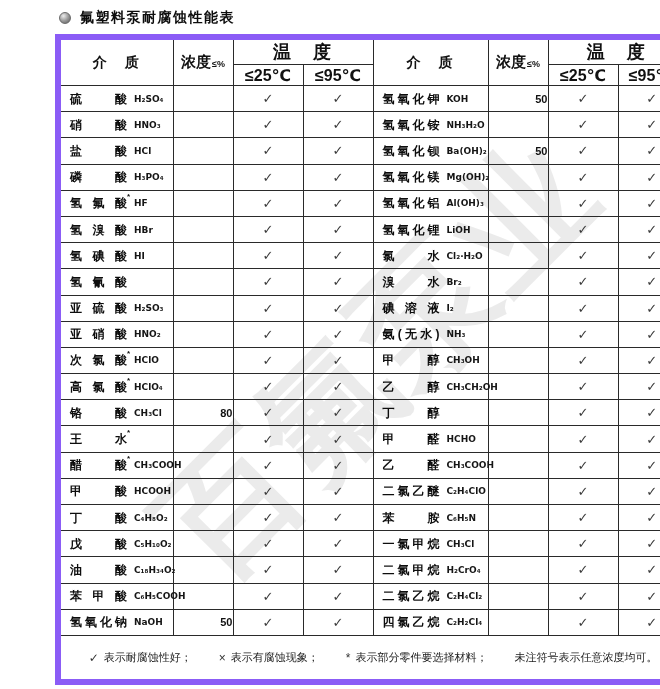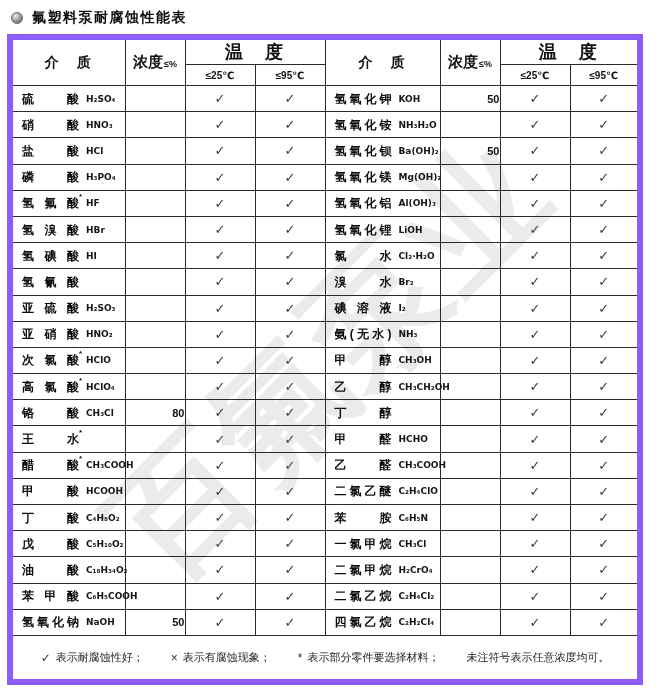--- a/index.html
+++ b/index.html
@@ -5,21 +5,21 @@
   * { box-sizing: border-box; }
   html,body { margin:0; padding:0; }
   body {
     width:660px; height:689px;
     background:#ffffff;
     font-family:"Liberation Sans","DejaVu Sans",sans-serif;
     color:#111;
     position:relative;
     overflow:hidden;
   }
-  .page { position:relative; padding:6px 15px 0 7px; width:604px; }
+  .page { position:relative; padding:6px 15px 0 7px; width:604px;margin-left:48px; }
 
   .title-row { display:flex; align-items:center; gap:9px; margin:3px 0 7px 4px; }
   .bullet {
     width:12px; height:12px; border-radius:50%;
     background: radial-gradient(circle at 35% 30%, #ececec 0%, #9a9a9a 50%, #585858 100%);
     border:1px solid #6a6a6a;
     flex:0 0 auto;
   }
   .title { font-size:14px; font-weight:bold; letter-spacing:1.5px; color:#0d0d0d; }
 
@@ -39,21 +39,21 @@
     border:6px solid #8b5cf6;
     background:transparent;
   }
   th, td { border:1px solid #2a2a2a; padding:0; background:transparent; }
 
   thead th { font-weight:bold; }
   .th-medium { font-size:14px; letter-spacing:2px; }
   .th-temp   { font-size:18px; letter-spacing:2px; height:20px; }
   .th-conc .conc-main { font-size:15px; font-weight:bold; }
   .th-conc .conc-unit { font-size:9px; font-weight:bold; margin-left:1px; }
-  .th-tcol { font-size:10px; height:21px; font-weight:bold; }
+  .th-tcol { font-size:16px; height:21px; font-weight:bold; }
 
   tbody td { height:26.2px; }
   td.medium { padding-left:9px; }
   .mwrap { display:flex; align-items:center; }
   .mname {
     display:flex; justify-content:space-between;
     width:57px; flex:0 0 auto;
     font-size:12px; font-weight:bold; color:#0d0d0d;
     line-height:1;
   }

